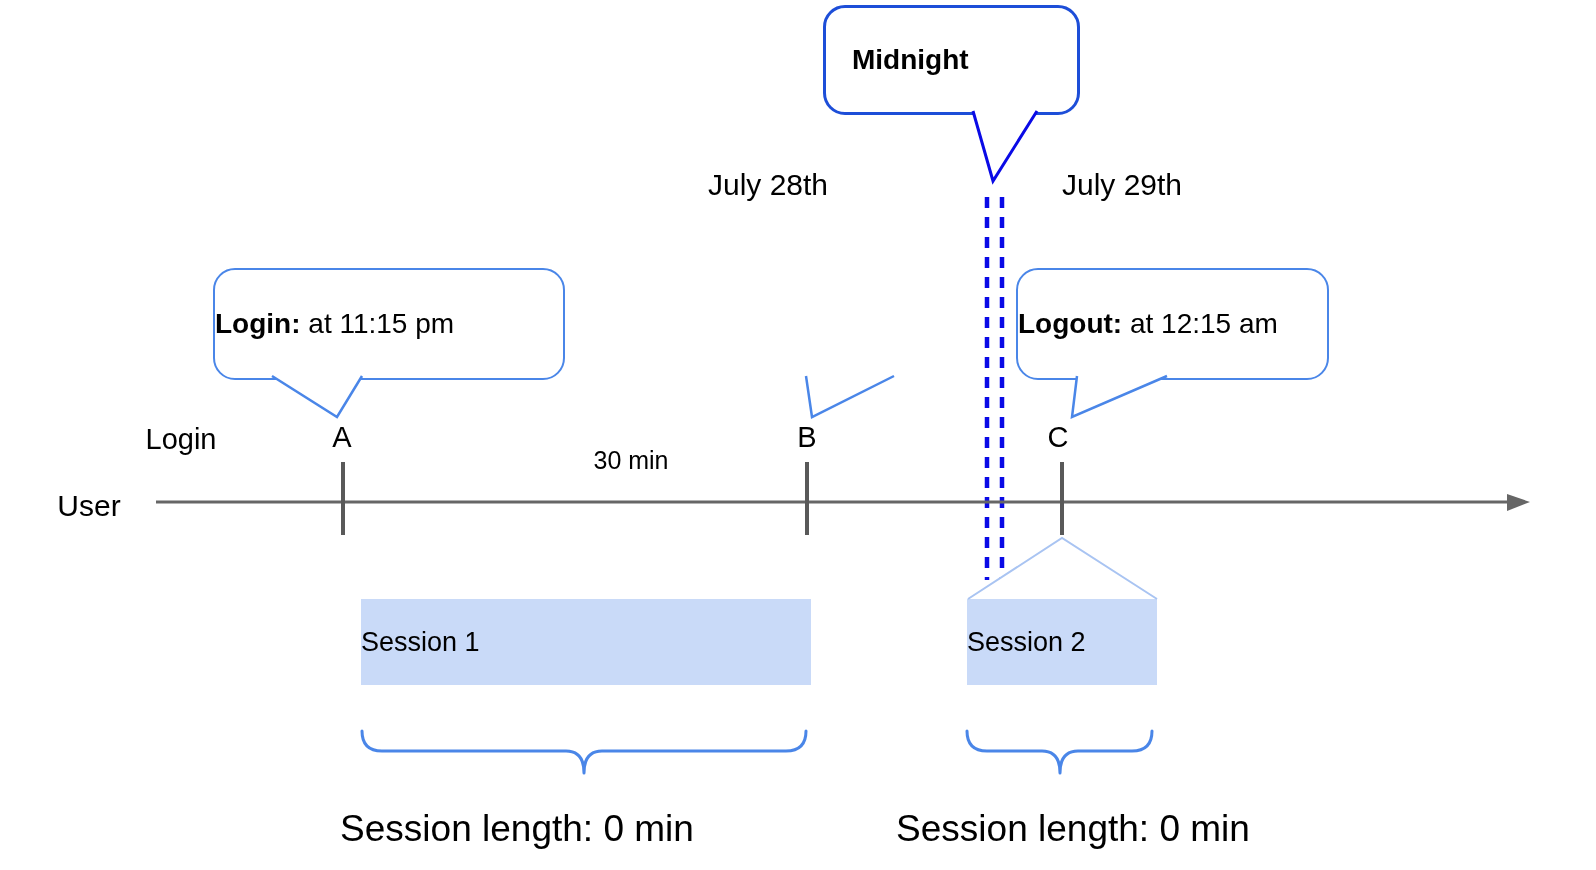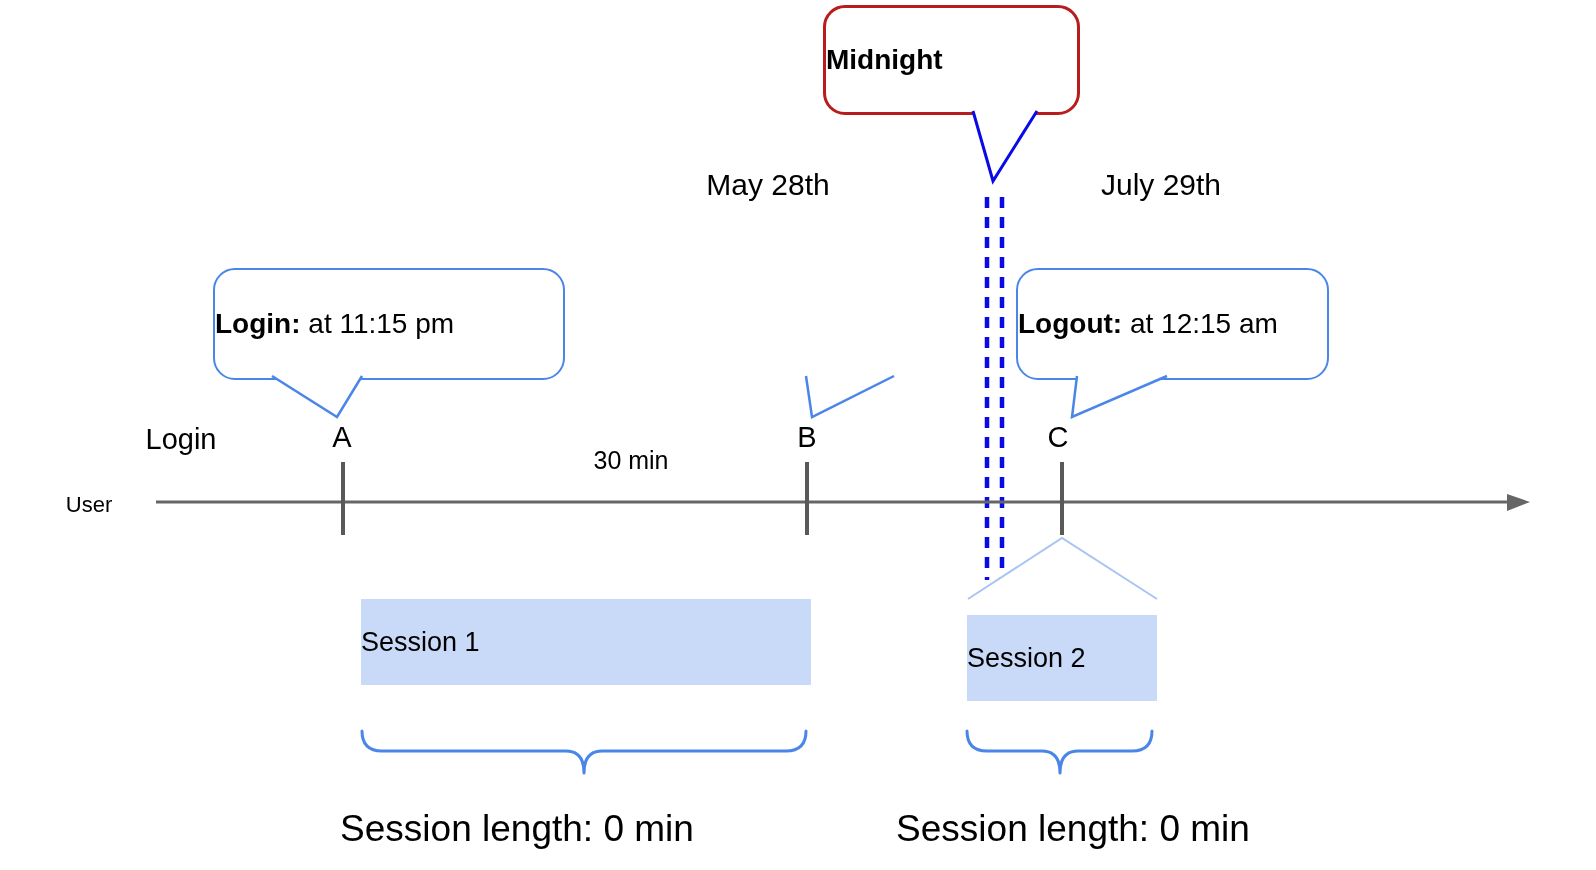--- a/index.html
+++ b/index.html
@@ -14,68 +14,68 @@
   .pos{position:absolute;transform:translate(-50%,-50%);white-space:nowrap;line-height:1.1;}
   .bubble{
     position:absolute;
     background:#fff;
     border-radius:22px;
     display:flex;align-items:center;
     font-size:28px;
     box-sizing:border-box;
   }
   .bubble.light{border:2.5px solid #4a86e8;}
-  .bubble.dark{border:3px solid #b91c1c;justify-content:flex-start;}
+  .bubble.dark{border:3px solid #1d4ed8;justify-content:flex-start;padding-left:26px;}
   .bold{font-weight:bold;}
   .date-label{font-size:30px;}
   .axis-label{font-size:29px;}
-  .user-label{font-size:22px;}
+  .user-label{font-size:30px;}
   .marker-letter{font-size:29px;}
   .interval-label{font-size:25px;margin-left:44px;}
   .session-bar{
     position:absolute;
     background:#c9daf8;
     display:flex;align-items:center;justify-content:flex-start;
     font-size:27px;
   }
   .length-label{font-size:37px;}
   svg.overlay{position:absolute;left:0;top:0;pointer-events:none;}
 </style>
 </head>
 <body>
 
 <div class="canvas">
 
   <div class="bubble dark" style="left:823px;top:5px;width:257px;height:110px;">
     <span class="bold">Midnight</span>
   </div>
 
-  <div class="pos date-label" style="left:768px;top:184px;">May 28th</div>
-  <div class="pos date-label" style="left:1122px;top:184px;margin-left:39px;">July 29th</div>
+  <div class="pos date-label" style="left:768px;top:184px;">July 28th</div>
+  <div class="pos date-label" style="left:1122px;top:184px;">July 29th</div>
 
   <div class="bubble light" style="left:213px;top:268px;width:352px;height:112px;">
     <span><span class="bold">Login:</span><span> at 11:15 pm</span></span>
   </div>
   <div class="bubble light" style="left:1016px;top:268px;width:313px;height:112px;">
     <span><span class="bold">Logout:</span><span> at 12:15 am</span></span>
   </div>
 
   <div class="pos axis-label" style="left:181px;top:440px;">Login</div>
   <div class="pos user-label" style="left:89px;top:505px;">User</div>
 
   <div class="pos marker-letter" style="left:342px;top:438px;">A</div>
   <div class="pos marker-letter" style="left:807px;top:438px;">B</div>
   <div class="pos marker-letter" style="left:1058px;top:438px;">C</div>
 
   <div class="pos interval-label" style="left:587px;top:461px;">30 min</div>
 
   <div class="session-bar" style="left:361px;top:599px;width:450px;height:86px;">
     <span>Session 1</span>
   </div>
-  <div class="session-bar" style="left:967px;top:599px;width:190px;height:86px;margin-top:16px;">
+  <div class="session-bar" style="left:967px;top:599px;width:190px;height:86px;">
     <span>Session 2</span>
   </div>
 
   <div class="pos length-label" style="left:517px;top:829px;">Session length: 0 min</div>
   <div class="pos length-label" style="left:1073px;top:829px;">Session length: 0 min</div>
 
   <svg class="overlay" width="1596" height="870" viewBox="0 0 1596 870">
 
     <g stroke="#0a0ae6" stroke-width="4.5" stroke-dasharray="11 9">
       <line x1="987" y1="197" x2="987" y2="580"></line>

